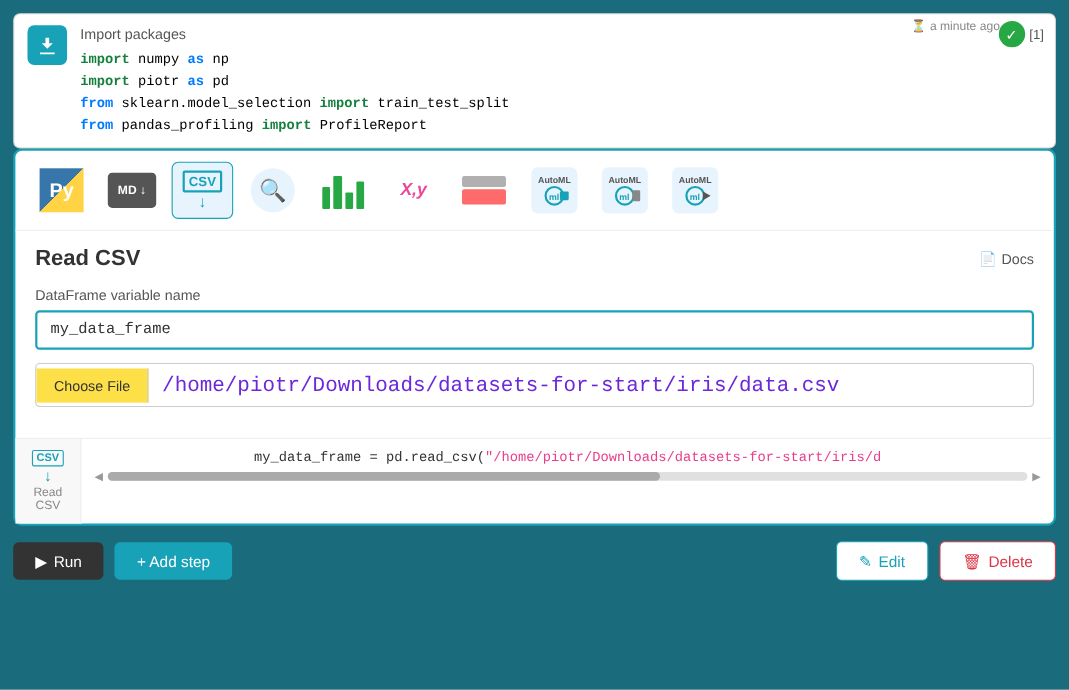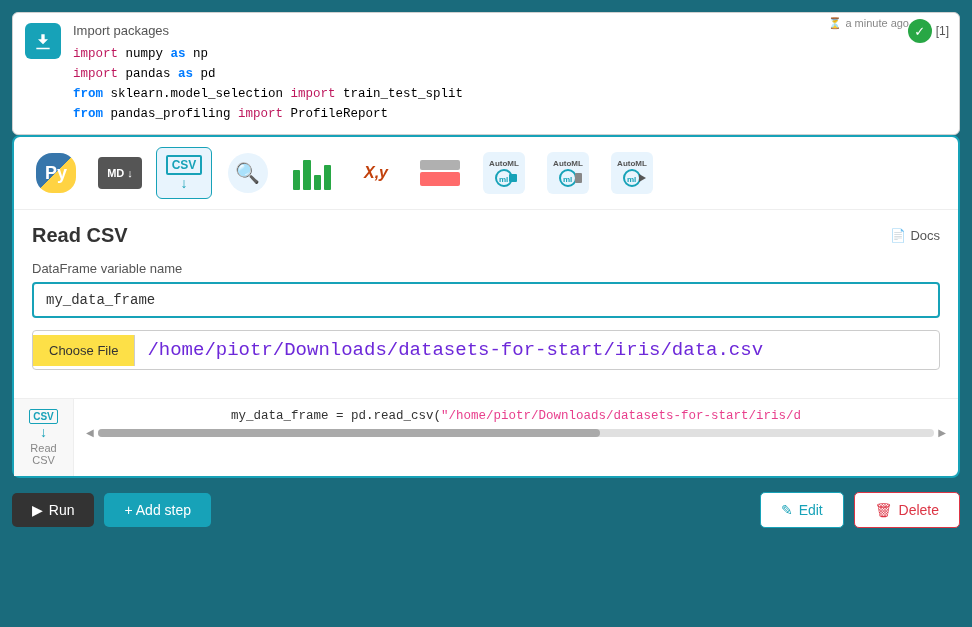--- a/index.html
+++ b/index.html
@@ -38,21 +38,21 @@
       font-size: 13px;
       color: #555;
       margin-bottom: 6px;
     }
     .cell-code {
       font-family: 'Courier New', monospace;
       font-size: 12.5px;
       line-height: 1.6;
       flex: 1;
     }
-    .kw-import { color: #be185d; font-weight: normal; }
+    .kw-import { color: #15803d; font-weight: bold; }
     .kw-as { color: #007bff; font-weight: bold; }
     .kw-from { color: #007bff; font-weight: bold; }
     .cell-timestamp {
       position: absolute;
       top: 4px;
       right: 50px;
       font-size: 11px;
       color: #888;
     }
     .cell-badge {
@@ -110,21 +110,21 @@
     }
     .toolbar-icon.active {
       background: #e8f4fd;
       border-color: #17a2b8;
     }
 
     
     .icon-python {
       width: 40px; height: 40px;
       background: linear-gradient(135deg, #3776ab 50%, #ffd343 50%);
-      border-radius: 16px;
+      border-radius: 0;
       display: flex; align-items: center; justify-content: center;
       color: white; font-size: 18px; font-weight: bold;
     }
     
     .icon-md {
       width: 44px; height: 32px;
       background: #555;
       border-radius: 4px;
       display: flex; align-items: center; justify-content: center;
       color: white; font-size: 11px; font-weight: bold;
@@ -148,21 +148,21 @@
     }
     
     .icon-chart {
       width: 42px; height: 38px;
       display: flex; align-items: flex-end; gap: 3px;
       padding: 2px;
     }
     .bar { width: 8px; background: #28a745; border-radius: 1px; }
     
     .icon-xy {
-      font-size: 16px; font-weight: bold; color: #c2410c;
+      font-size: 16px; font-weight: bold; color: #ec4899;
       font-style: italic;
     }
 
     
     .read-csv-section {
       padding: 14px 18px;
     }
     .read-csv-header {
       display: flex;
       justify-content: space-between;
@@ -351,21 +351,21 @@
     <div class="cell-label">Import packages</div>
     <div class="cell-code">
       <div>
         <span class="kw-import">import</span>
         <span> numpy </span>
         <span class="kw-as">as</span>
         <span> np</span>
       </div>
       <div>
         <span class="kw-import">import</span>
-        <span> pandas </span>
+        <span> piotr </span>
         <span class="kw-as">as</span>
         <span> pd</span>
       </div>
       <div>
         <span class="kw-from">from</span>
         <span> sklearn.model_selection </span>
         <span class="kw-import">import</span>
         <span> train_test_split</span>
       </div>
       <div>

